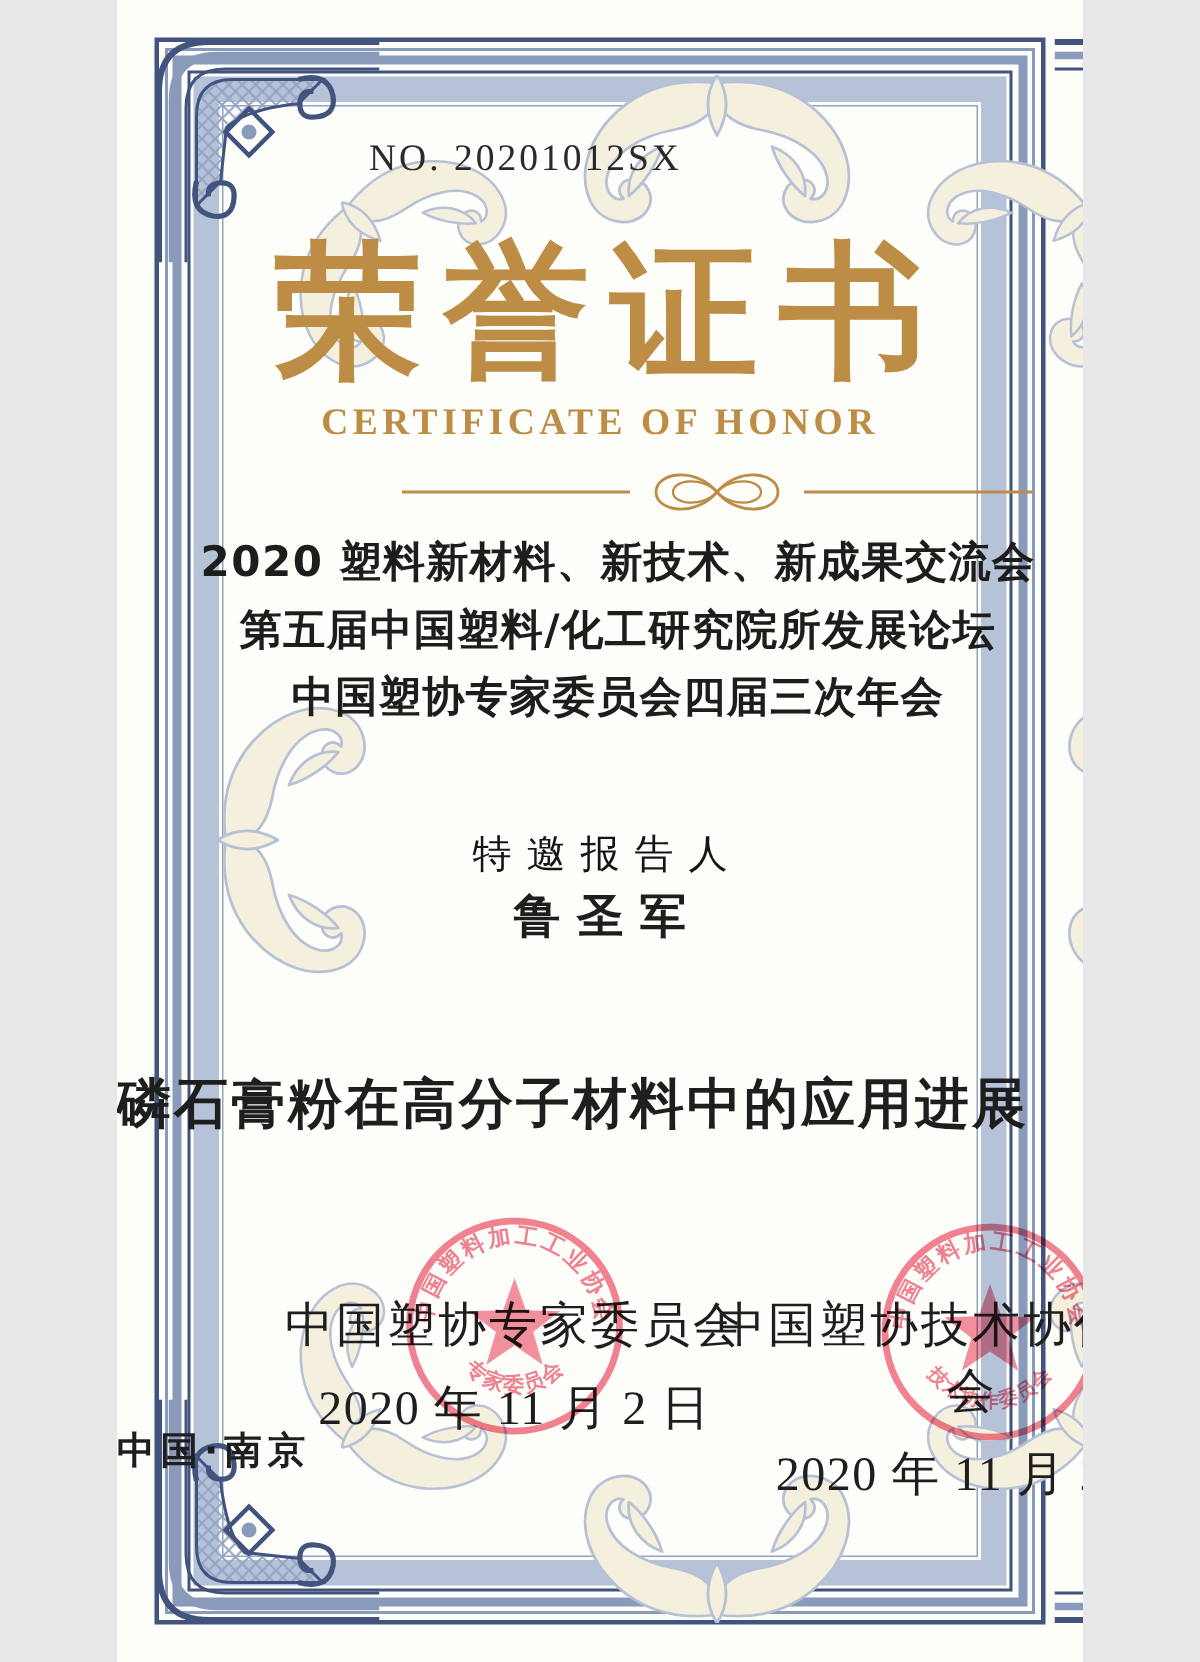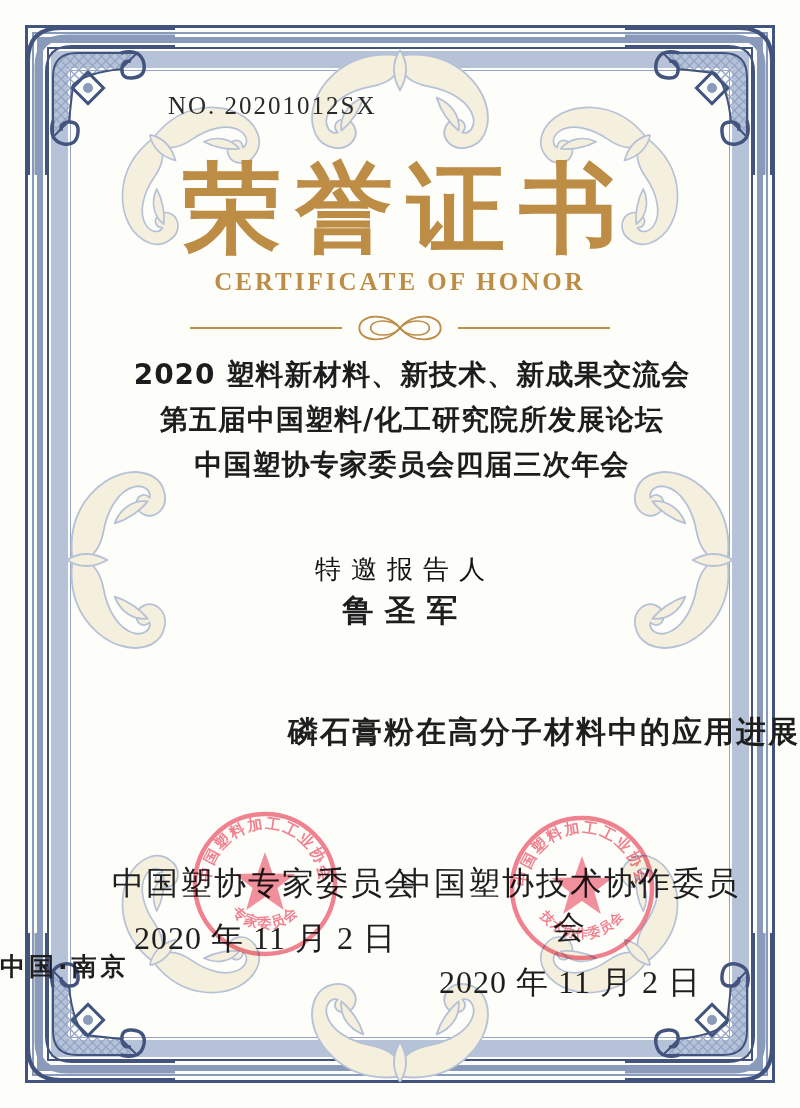--- a/index.html
+++ b/index.html
@@ -1,17 +1,17 @@
 <!DOCTYPE html>
 <html><head>
 <meta charset="utf-8">
 <style>
   html,body{margin:0;padding:0;background:#e8e8e8;}
   .page{
-    position:relative;width:800px;height:1108px;margin:0 auto;
+    position:relative;width:644px;height:1108px;margin:0 auto;
     background:#fdfdfa;overflow:hidden;
     font-family:"Liberation Serif","DejaVu Serif",serif;color:#1e1e1e;
   }
   .abs{position:absolute;}
   
   .f1{inset:25px;border:3px solid #42547e;}
   .f2{inset:32px;border:2px solid #8a9abb;}
   .f3{inset:37px;border:6px solid #8a9abb;}
   .f4{inset:47px;border:2px solid #42547e;}
   .band{inset:51px;border:17px solid #b5c2d8;}
@@ -54,23 +54,23 @@
   }
   .label{left:0;width:100%;text-align:center;font-size:26px;letter-spacing:10px;text-indent:10px;color:#141414;}
   .recipient-label{top:552px;}
   .recipient-name{
     left:0;top:590px;width:100%;text-align:center;
     font-family:"DejaVu Sans","Liberation Sans",sans-serif;
     font-size:31px;font-weight:bold;letter-spacing:11px;text-indent:11px;
   }
   .report-label{top:676px;}
   .report-title{
-    left:0;top:712px;width:100%;text-align:right;
-    font-family:"DejaVu Sans","Liberation Sans",sans-serif;
-    font-size:30px;font-weight:bold;letter-spacing:2px;
+    left:0;top:712px;width:100%;text-align:left;
+    font-family:"DejaVu Sans","Liberation Sans",sans-serif;
+    font-size:36px;font-weight:bold;letter-spacing:2px;
   }
   .sig{width:340px;text-align:center;font-size:32px;z-index:4;}
   .sig .org{letter-spacing:2px;}
   .sig .date{margin-top:11px;letter-spacing:1px;}
   .sig-left{left:95px;top:862px;}
   .sig-right{left:400px;top:862px;}
   .location{
     left:0;top:950px;width:100%;text-align:left;
     font-family:"DejaVu Sans","Liberation Sans",sans-serif;
     font-size:25px;font-weight:bold;letter-spacing:4px;

